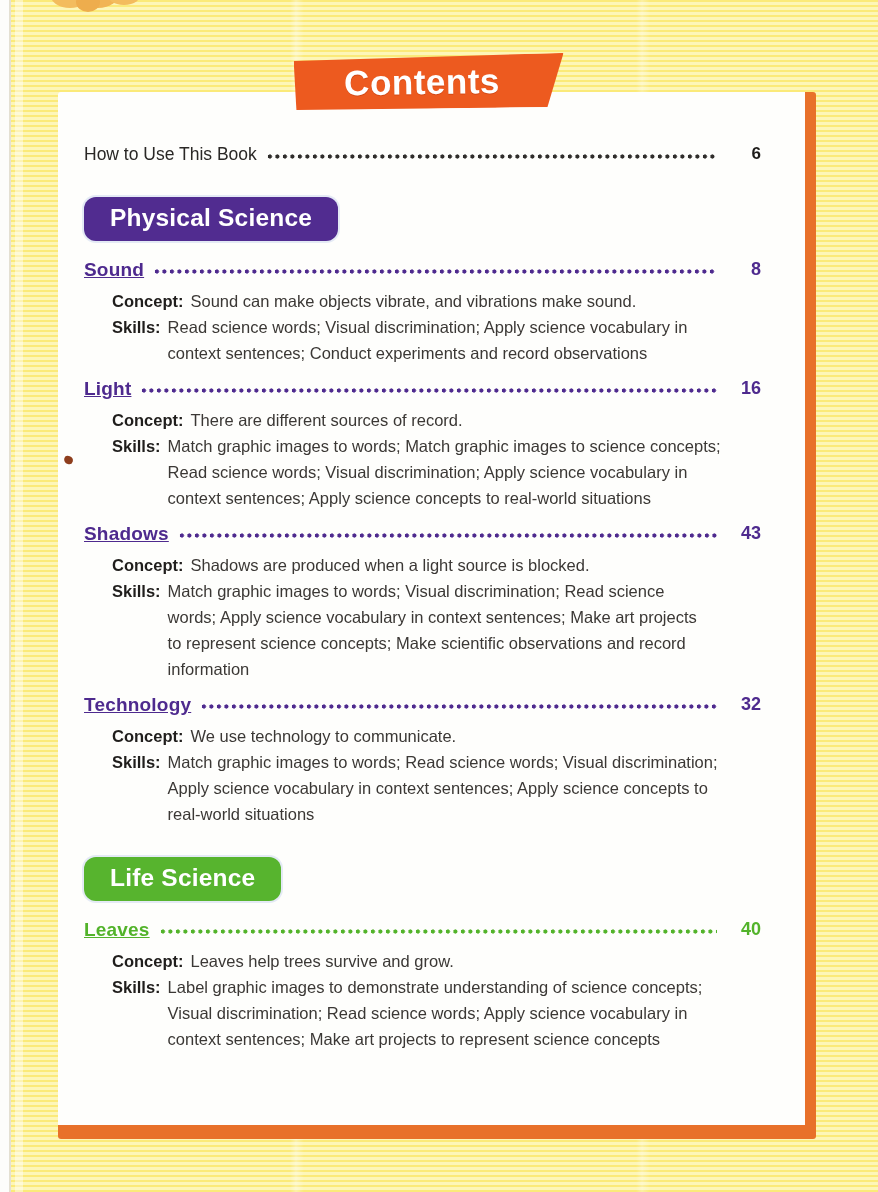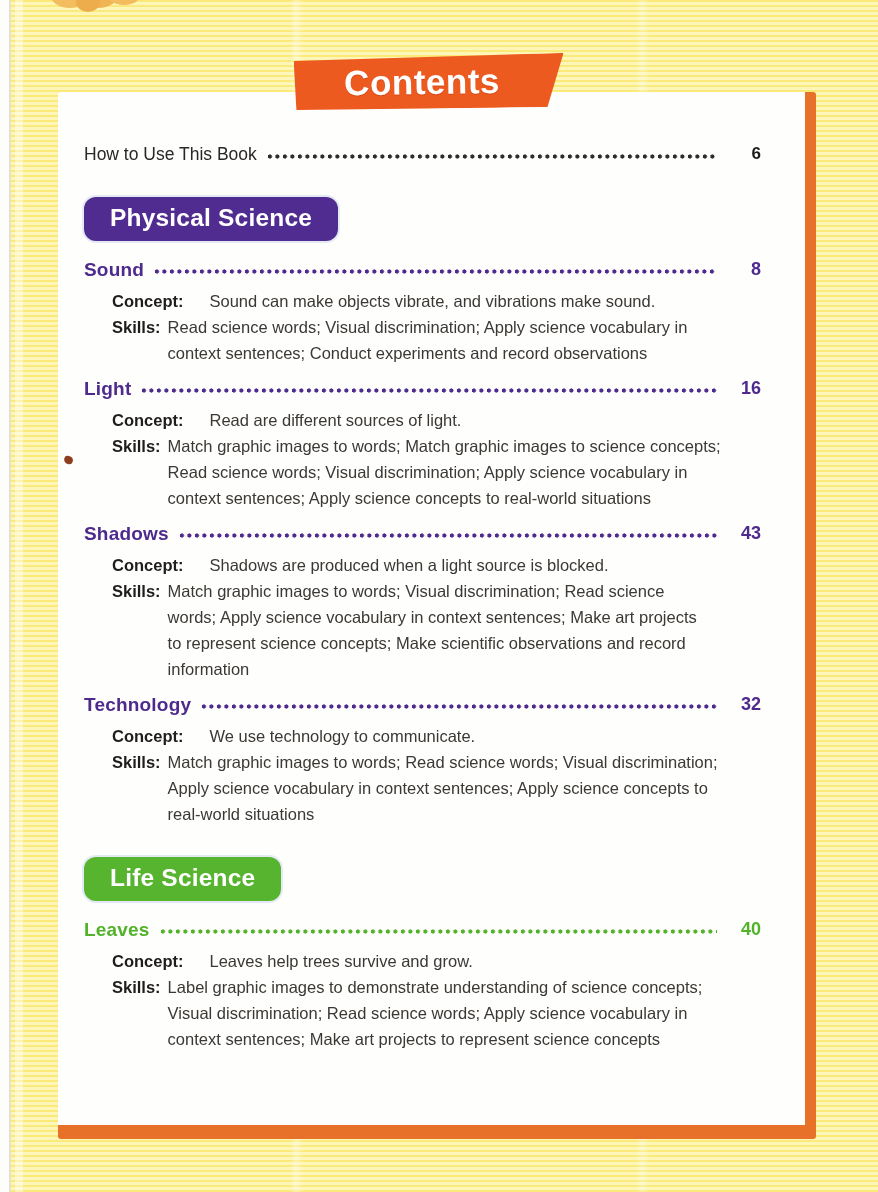--- a/index.html
+++ b/index.html
@@ -70,25 +70,25 @@
     letter-spacing:.2px; box-shadow:0 0 0 2px rgba(225,232,244,.9);
   }
   .badge.purple{ background:#512c90; }
   .badge.green{ background:#57b42e; margin-top:30px; }
 
   .entry{ margin-top:12px; }
   .entry.first{ margin-top:18px; }
   .entry-title-row{ font-size:19px; }
   .sec-purple .entry-title-row{ color:#4e2a8e; }
   .sec-green  .entry-title-row{ color:#52b32a; }
-  .entry-title{ font-weight:bold; letter-spacing:.2px; }
+  .entry-title{ font-weight:bold; letter-spacing:.2px;text-decoration:underline; }
   .entry-title-row .leader{ margin-bottom:5px; }
   .entry-title-row .pagenum{ font-size:18px; }
 
-  .concept-row{ display:flex; margin:7px 0 0 28px; font-size:16.5px; line-height:26px; color:#3b3835;gap:19px; }
+  .concept-row{ display:flex; margin:7px 0 0 28px; font-size:16.5px; line-height:26px; color:#3b3835; }
   .skills-row{ display:flex; margin:0 0 0 28px; font-size:16.5px; line-height:26px; color:#3b3835; }
   .lbl{ font-weight:bold; color:#201e1c; margin-right:7px; white-space:nowrap; }
 
   .ink-speck{
     position:absolute; left:64px; top:456px; width:9px; height:8px; z-index:9;
     background:#8e3e1d; border-radius:45% 55% 50% 60%; transform:rotate(18deg);
   }
 </style>
 </head>
 <body>
@@ -142,21 +142,21 @@
       </div>
 
       <div class="entry">
         <div class="toc-row entry-title-row">
           <span class="entry-title">Light</span>
           <span class="leader"></span>
           <span class="pagenum">16</span>
         </div>
         <div class="concept-row">
           <span class="lbl">Concept:</span>
-          <span>Read are different sources of light.</span>
+          <span>There are different sources of record.</span>
         </div>
         <div class="skills-row">
           <span class="lbl">Skills:</span>
           <span>
             <div>Match graphic images to words; Match graphic images to science concepts;</div>
             <div>Read science words; Visual discrimination; Apply science vocabulary in</div>
             <div>context sentences; Apply science concepts to real-world situations</div>
           </span>
         </div>
       </div>

